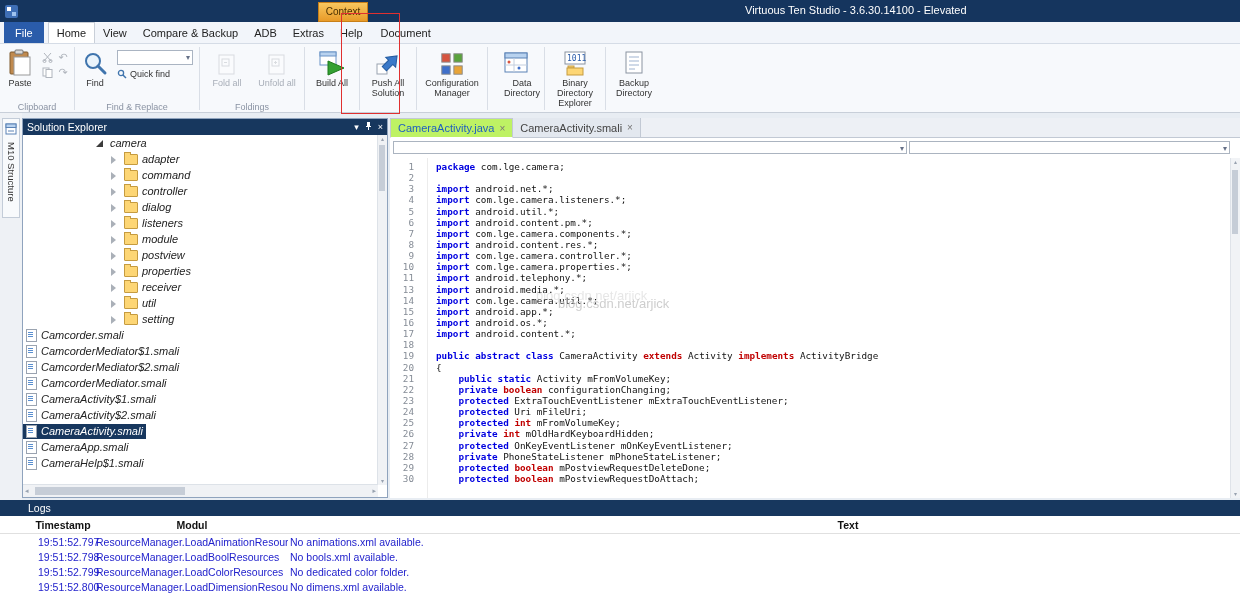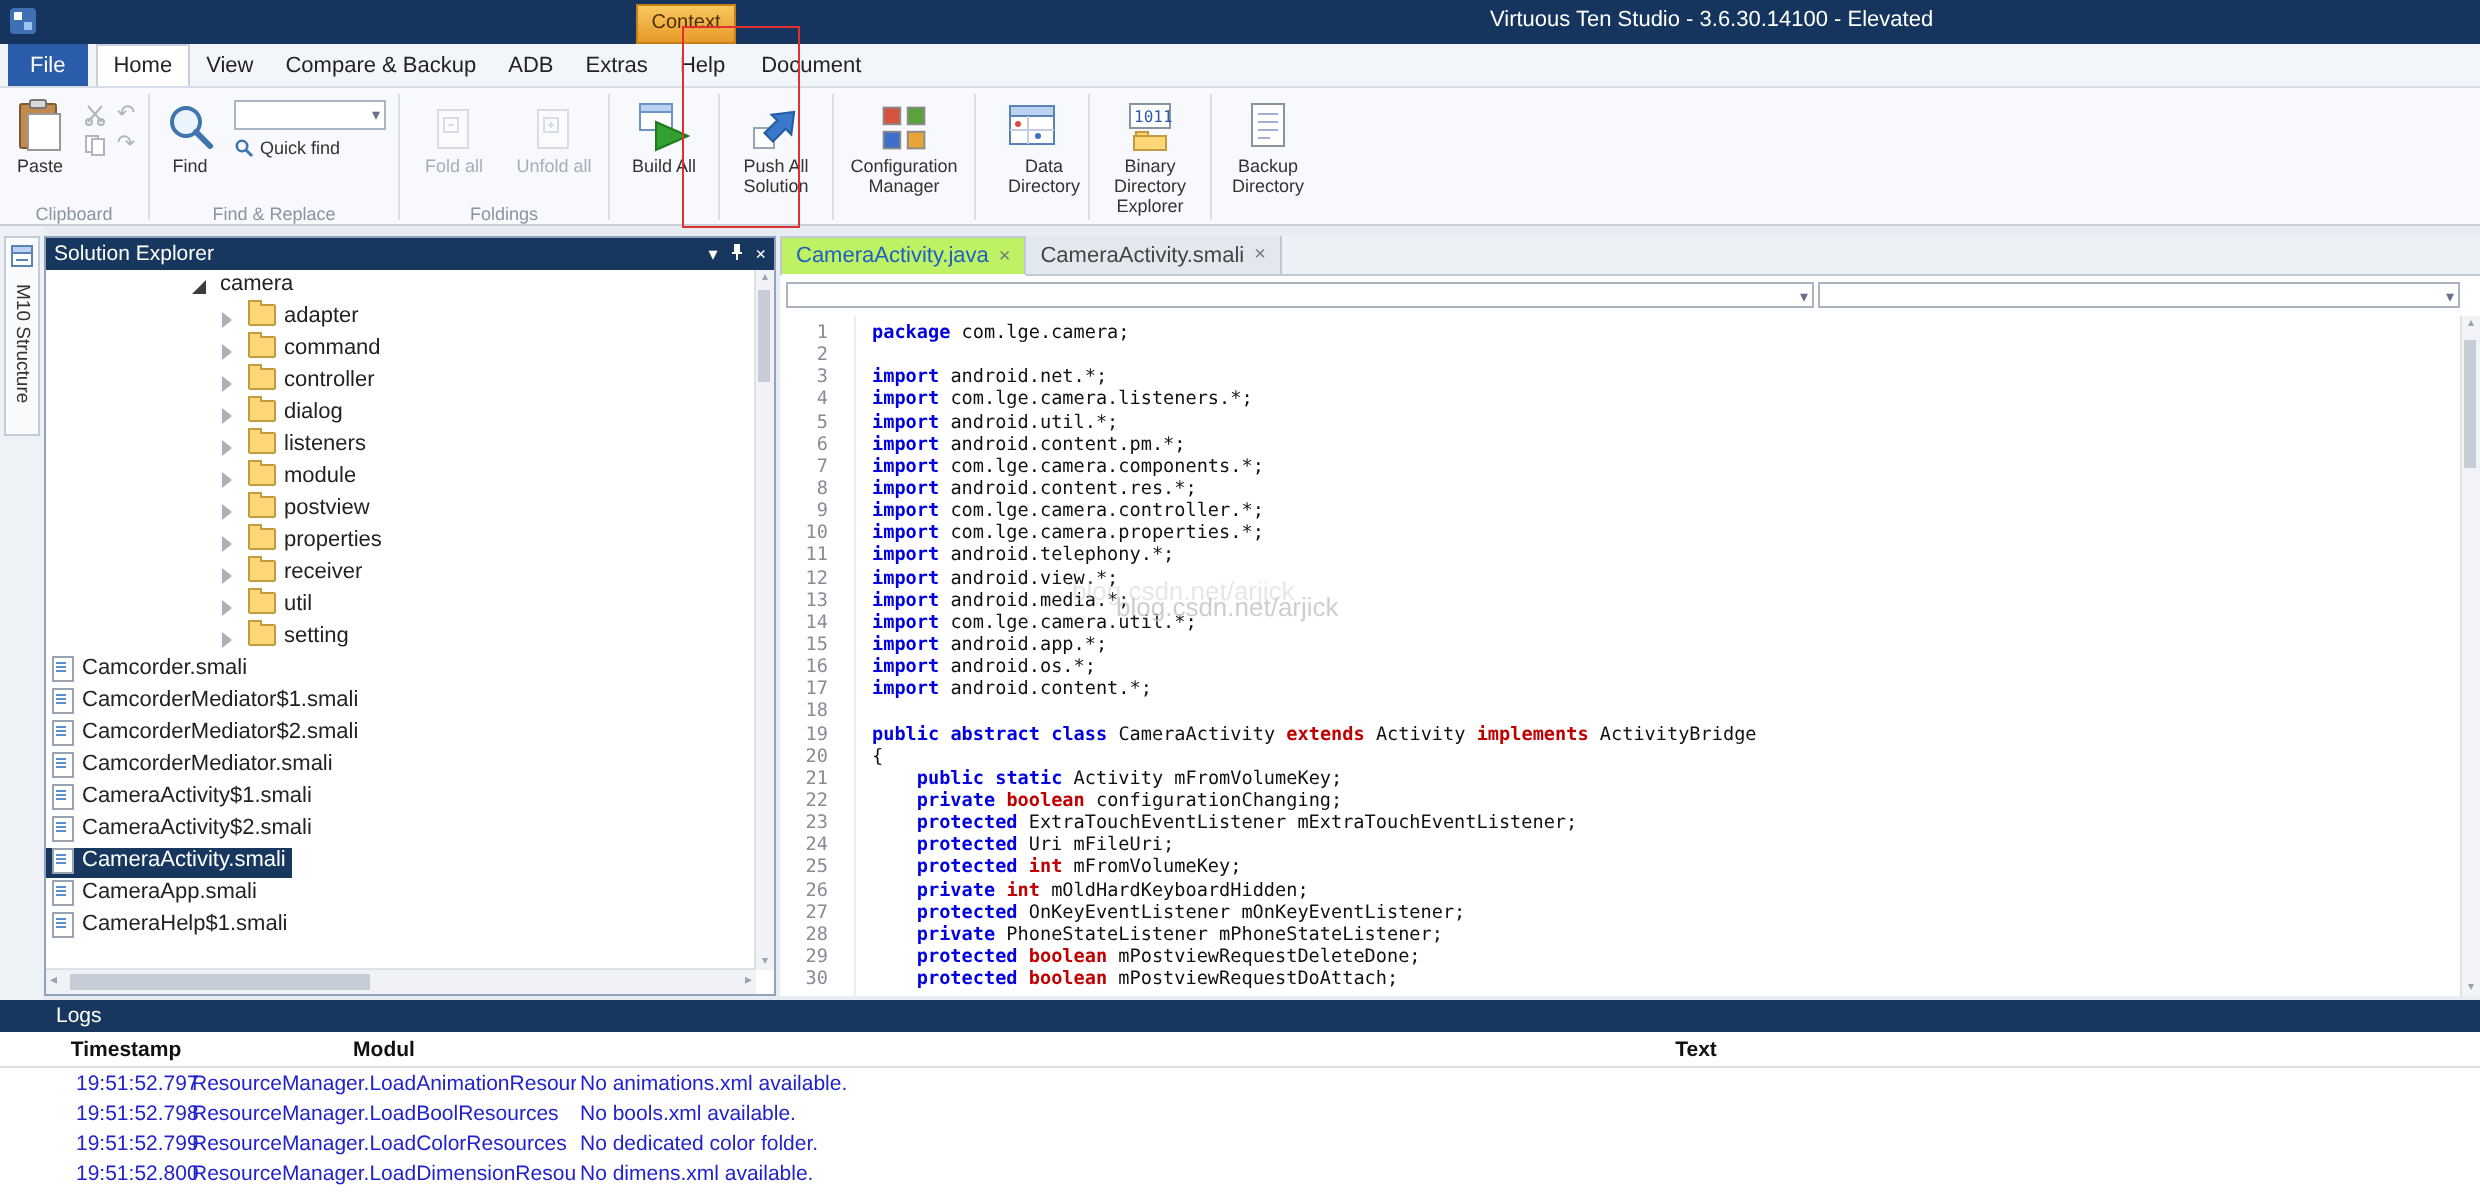--- a/index.html
+++ b/index.html
@@ -53,21 +53,21 @@
     border:1px solid #8fa3bd;box-sizing:border-box;}
   .sehead{position:absolute;left:0;top:0;right:0;height:16px;background:#17375e;color:#fff;
     font-size:10.5px;display:flex;align-items:center;padding:0 4px;}
   .sptitle{flex:1;}
   .seicons{display:flex;gap:6px;align-items:center;font-size:9px;color:#fff;}
   .tree{position:absolute;left:0;top:16px;right:9px;bottom:12px;overflow:hidden;font-size:11px;color:#222;}
   .trow{height:16px;display:flex;align-items:center;white-space:nowrap;}
   .trow.root{padding-left:72px;}
   .trow.folder{padding-left:86px;}
   .trow.file{}
-  .inner{display:flex;align-items:flex-start;padding:0 3px;height:15px;}
+  .inner{display:flex;align-items:center;padding:0 3px;height:15px;font-style:italic;}
   .trow.sel .inner{background:#17375e;}
   .trow.sel .tlabel{color:#fff;}
   .exp{display:inline-block;width:9px;height:9px;position:relative;margin-right:3px;flex:none;}
   .exp.open::after{content:"";position:absolute;left:1px;top:1px;width:0;height:0;
     border-left:7px solid transparent;border-bottom:7px solid #3c3c3c;}
   .exp.closed::after{content:"";position:absolute;left:2px;top:1px;width:0;height:0;
     border-top:4px solid transparent;border-bottom:4px solid transparent;border-left:5px solid #aab0b8;}
   .fico{width:12px;height:9px;background:#fdd675;border:1px solid #c59b40;border-radius:1px;
     position:relative;margin-right:4px;flex:none;}
   .fico::before{content:"";position:absolute;top:-3px;left:-1px;width:5px;height:2px;background:#fdd675;
@@ -556,21 +556,20 @@
         <div class="cline"><span class="lnum">2</span><span class="ltxt"></span></div>
         <div class="cline"><span class="lnum">3</span><span class="ltxt"><span class="tk-k">import</span><span class="tk-p"> android.net.*;</span></span></div>
         <div class="cline"><span class="lnum">4</span><span class="ltxt"><span class="tk-k">import</span><span class="tk-p"> com.lge.camera.listeners.*;</span></span></div>
         <div class="cline"><span class="lnum">5</span><span class="ltxt"><span class="tk-k">import</span><span class="tk-p"> android.util.*;</span></span></div>
         <div class="cline"><span class="lnum">6</span><span class="ltxt"><span class="tk-k">import</span><span class="tk-p"> android.content.pm.*;</span></span></div>
         <div class="cline"><span class="lnum">7</span><span class="ltxt"><span class="tk-k">import</span><span class="tk-p"> com.lge.camera.components.*;</span></span></div>
         <div class="cline"><span class="lnum">8</span><span class="ltxt"><span class="tk-k">import</span><span class="tk-p"> android.content.res.*;</span></span></div>
         <div class="cline"><span class="lnum">9</span><span class="ltxt"><span class="tk-k">import</span><span class="tk-p"> com.lge.camera.controller.*;</span></span></div>
         <div class="cline"><span class="lnum">10</span><span class="ltxt"><span class="tk-k">import</span><span class="tk-p"> com.lge.camera.properties.*;</span></span></div>
         <div class="cline"><span class="lnum">11</span><span class="ltxt"><span class="tk-k">import</span><span class="tk-p"> android.telephony.*;</span></span></div>
-        <div class="cline"><span class="lnum">12</span><span class="ltxt"><span class="tk-k">import</span><span class="tk-p"> android.view.*;</span></span></div>
         <div class="cline"><span class="lnum">13</span><span class="ltxt"><span class="tk-k">import</span><span class="tk-p"> android.media.*;</span></span></div>
         <div class="cline"><span class="lnum">14</span><span class="ltxt"><span class="tk-k">import</span><span class="tk-p"> com.lge.camera.util.*;</span></span></div>
         <div class="cline"><span class="lnum">15</span><span class="ltxt"><span class="tk-k">import</span><span class="tk-p"> android.app.*;</span></span></div>
         <div class="cline"><span class="lnum">16</span><span class="ltxt"><span class="tk-k">import</span><span class="tk-p"> android.os.*;</span></span></div>
         <div class="cline"><span class="lnum">17</span><span class="ltxt"><span class="tk-k">import</span><span class="tk-p"> android.content.*;</span></span></div>
         <div class="cline"><span class="lnum">18</span><span class="ltxt"></span></div>
         <div class="cline"><span class="lnum">19</span><span class="ltxt"><span class="tk-k">public</span><span class="tk-p"> </span><span class="tk-k">abstract</span><span class="tk-p"> </span><span class="tk-k">class</span><span class="tk-p"> CameraActivity </span><span class="tk-t">extends</span><span class="tk-p"> Activity </span><span class="tk-t">implements</span><span class="tk-p"> ActivityBridge</span></span></div>
         <div class="cline"><span class="lnum">20</span><span class="ltxt"><span class="tk-p">{</span></span></div>
         <div class="cline"><span class="lnum">21</span><span class="ltxt"><span class="tk-p">    </span><span class="tk-k">public</span><span class="tk-p"> </span><span class="tk-k">static</span><span class="tk-p"> Activity mFromVolumeKey;</span></span></div>
         <div class="cline"><span class="lnum">22</span><span class="ltxt"><span class="tk-p">    </span><span class="tk-k">private</span><span class="tk-p"> </span><span class="tk-t">boolean</span><span class="tk-p"> configurationChanging;</span></span></div>

